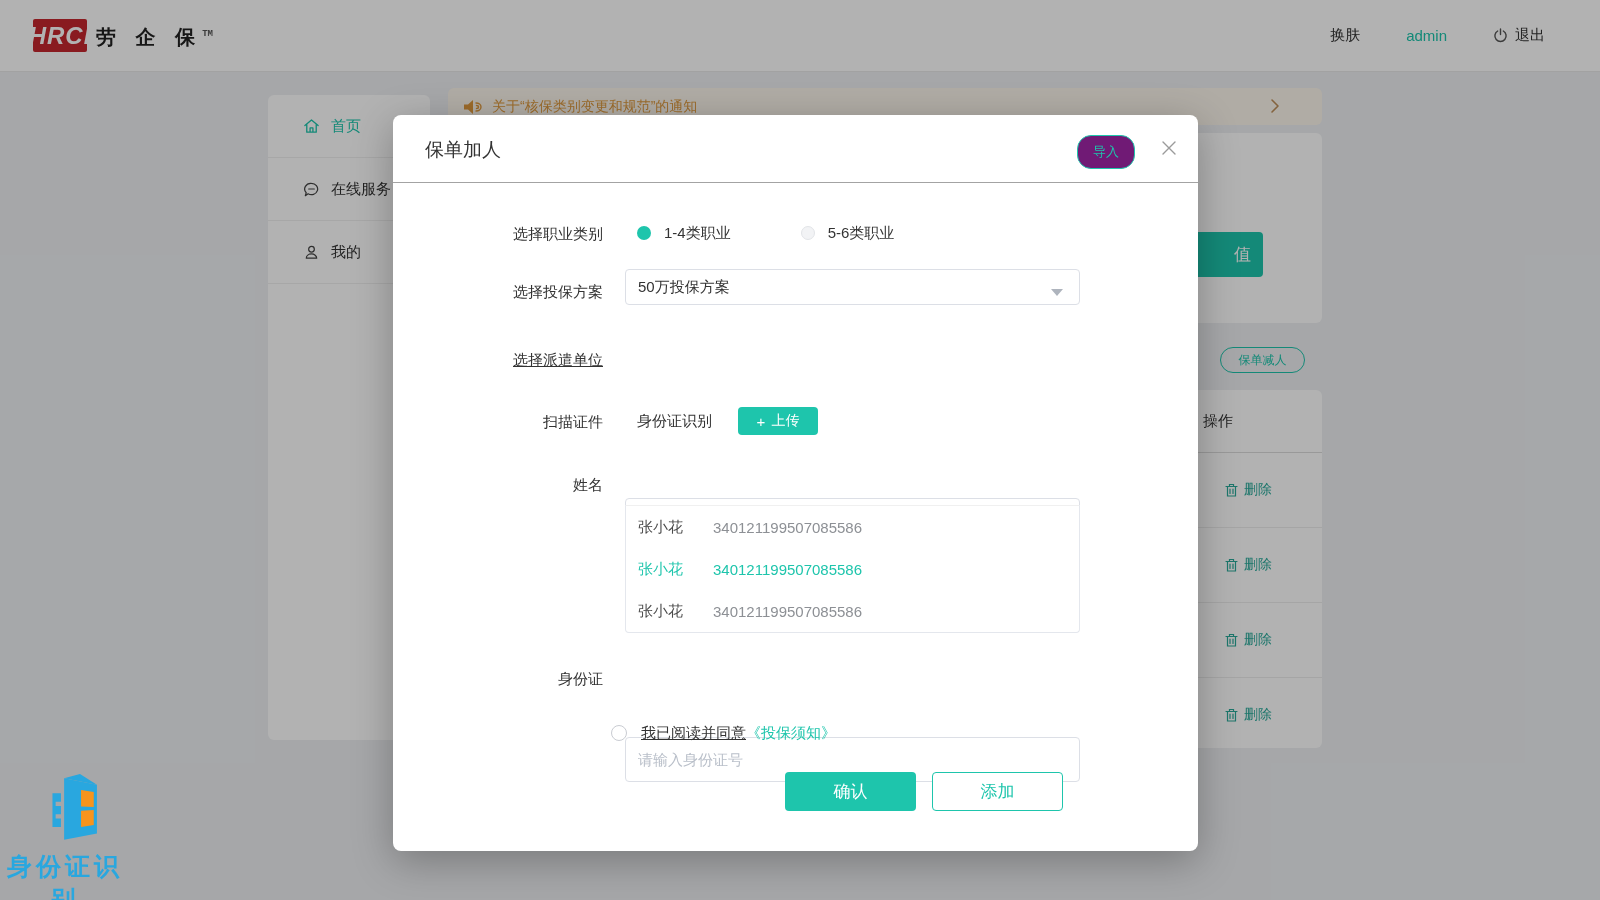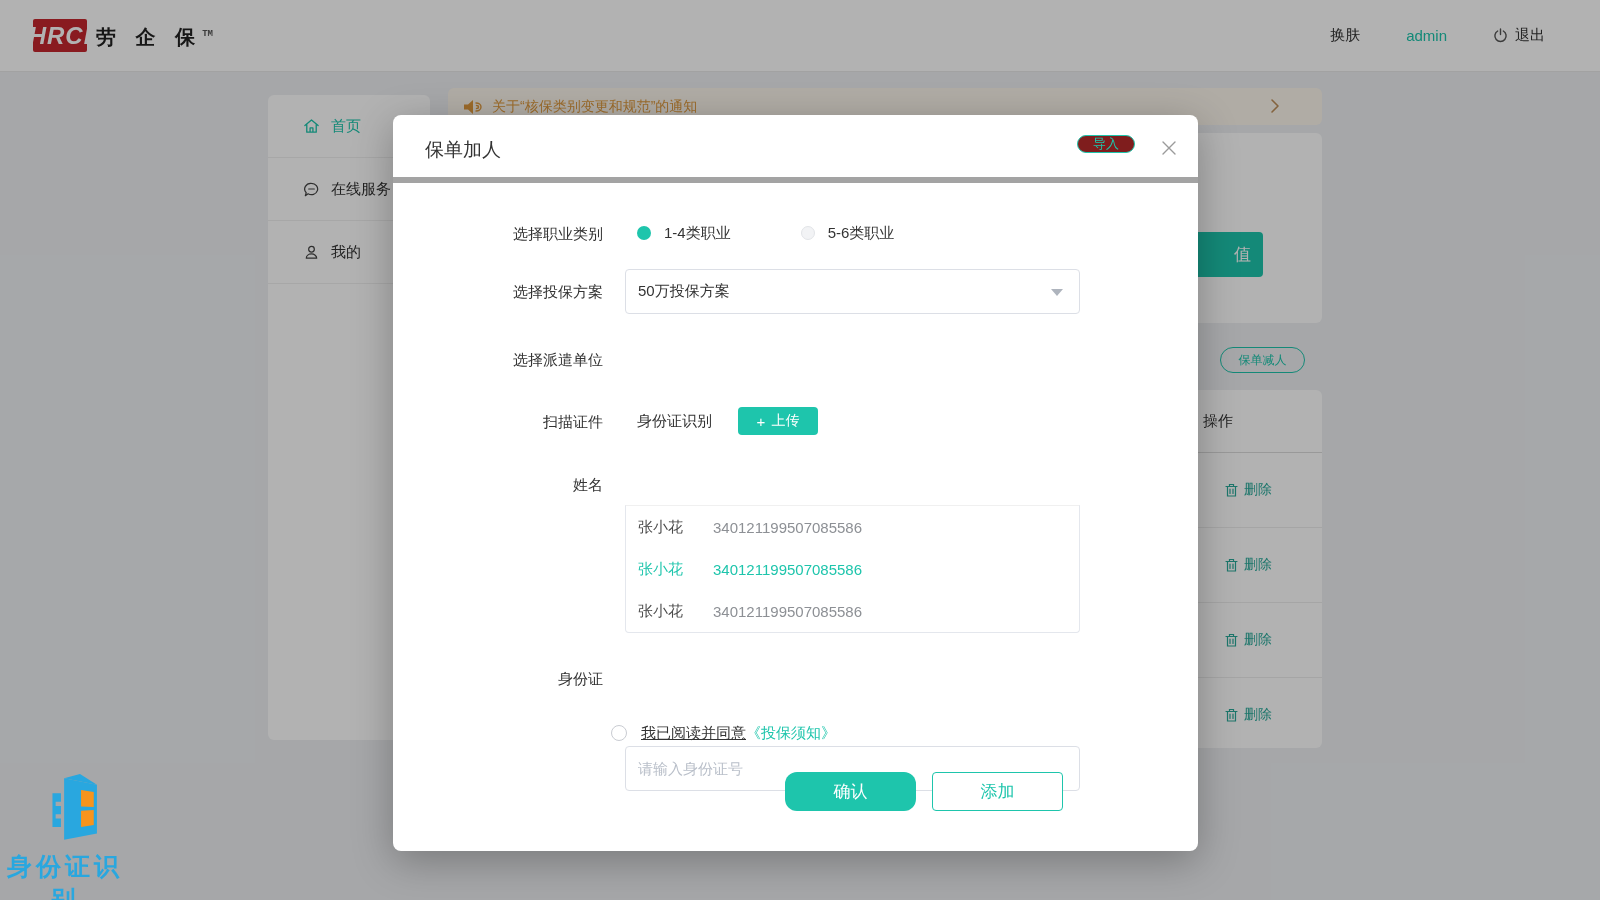--- a/index.html
+++ b/index.html
@@ -48,30 +48,30 @@
   .overlay{position:absolute;left:0;top:0;width:1600px;height:900px;background:rgba(0,0,0,0.30);}
 
   
   .watermark{position:absolute;left:0px;top:772px;width:160px;text-align:center;}
   .wm-company{color:#29a7df;font-weight:bold;font-size:25px;letter-spacing:4px;margin-top:2px;width:130px;}
   .wm-brand{color:#29a7df;font-weight:bold;font-size:19px;letter-spacing:1px;width:130px;}
 
   
   .modal{position:absolute;left:393px;top:115px;width:805px;height:736px;background:#fff;border-radius:8px;
          box-shadow:0 10px 40px rgba(0,0,0,.28);}
-  .m-head{position:absolute;left:0;top:0;width:100%;height:68px;border-bottom:6px solid #a3a3a3;box-sizing:border-box;}
+  .m-head{position:absolute;left:0;top:0;width:100%;height:68px;border-bottom:1px solid #a3a3a3;box-sizing:border-box;}
   .m-title{position:absolute;left:32px;top:22px;font-size:19px;color:#333;font-weight:500;}
-  .import-pill{position:absolute;right:63px;top:20px;height:16px;padding:8px 15px;border:1px solid #1ec5ac;border-radius:14px;
-               background:#7f1d1d;color:#1ec5ac;font-size:13px;display:flex;align-items:center;}
+  .import-pill{position:absolute;right:63px;top:20px;height:16px;padding:16px 15px;border:1px solid #1ec5ac;border-radius:14px;
+               background:#701a75;color:#1ec5ac;font-size:13px;display:flex;align-items:center;}
   .m-close{position:absolute;right:21px;top:25px;width:16px;height:16px;background:none;border:none;padding:0;cursor:pointer;}
 
   .f-label{position:absolute;width:210px;text-align:right;font-size:15px;color:#333;font-weight:500;}
   .ctrl{position:absolute;left:232px;width:455px;box-sizing:border-box;}
 
-  .sel{height:45px;border:1px solid #dcdfe6;border-radius:4px;display:flex;align-items:center;padding:0 12px;font-size:15px;position:relative;background:#fff;}
+  .sel{height:36px;border:1px solid #dcdfe6;border-radius:4px;display:flex;align-items:center;padding:0 12px;font-size:15px;position:relative;background:#fff;}
   .sel .val{color:#333;}
   .sel .ph{color:#b9bfc9;}
   .caret{position:absolute;right:16px;width:0;height:0;border-left:6px solid transparent;border-right:6px solid transparent;}
   .caret.down{border-top:7px solid #aeb4bd;top:19px;}
   .caret.up{border-bottom:7px solid #aeb4bd;top:18px;}
 
   .radio-row{display:flex;align-items:center;height:44px;padding-left:12px;font-size:15px;color:#333;}
   .radio{width:14px;height:14px;border-radius:50%;box-sizing:border-box;margin-right:13px;}
   .radio.on{background:#1ec5ac;}
   .radio.off{background:#f2f3f5;border:1px solid #e2e4e8;}
@@ -92,21 +92,21 @@
   .sugg-row{height:42px;display:flex;align-items:center;padding-left:12px;font-size:15px;cursor:pointer;}
   .sugg-row .sname{width:75px;color:#4a4a4a;}
   .sugg-row .sid{color:#8d9095;}
   .sugg-row.active .sname,.sugg-row.active .sid{color:#1ec5ac;}
 
   .agree-row{position:absolute;left:218px;top:603px;display:flex;align-items:center;height:30px;}
   .chk{width:16px;height:16px;border-radius:50%;border:1px solid #c9ccd2;background:#fff;box-sizing:border-box;}
   .agree-text{margin-left:14px;font-size:15px;color:#333;text-decoration:underline;}
   .agree-link{color:#1ec5ac;font-size:15px;text-decoration:none;}
 
-  .confirm-btn{position:absolute;left:392px;top:657px;width:131px;height:39px;background:#1ec5ac;border:none;border-radius:12px;
+  .confirm-btn{position:absolute;left:392px;top:657px;width:131px;height:39px;background:#1ec5ac;border:none;border-radius:4px;
                color:#fff;font-size:17px;font-weight:500;cursor:pointer;}
   .add-btn{position:absolute;left:539px;top:657px;width:131px;height:39px;background:#fff;border:1px solid #1ec5ac;border-radius:4px;
            color:#1ec5ac;font-size:17px;cursor:pointer;}
 </style>
 </head>
 <body>
 
 <div class="stage">
 
   <div class="topbar">
@@ -245,21 +245,21 @@
         <span>5-6类职业</span>
       </span>
     </div>
 
     <div class="f-label" style="top:168px;">选择投保方案</div>
     <div class="ctrl sel" style="top:154px;">
       <span class="val">50万投保方案</span>
       <span class="caret down"></span>
     </div>
 
-    <div class="f-label" style="top:236px;">选择派遣单位</div>
+    <div class="f-label" style="top:236px;text-decoration:underline;">选择派遣单位</div>
 
     <div class="f-label" style="top:298px;">扫描证件</div>
     <div class="ctrl scan-row" style="top:292px;">
       <span class="scan-text">身份证识别</span>
       <button class="upload-btn">
         <span class="plus">+</span>
         <span>上传</span>
       </button>
     </div>
 

